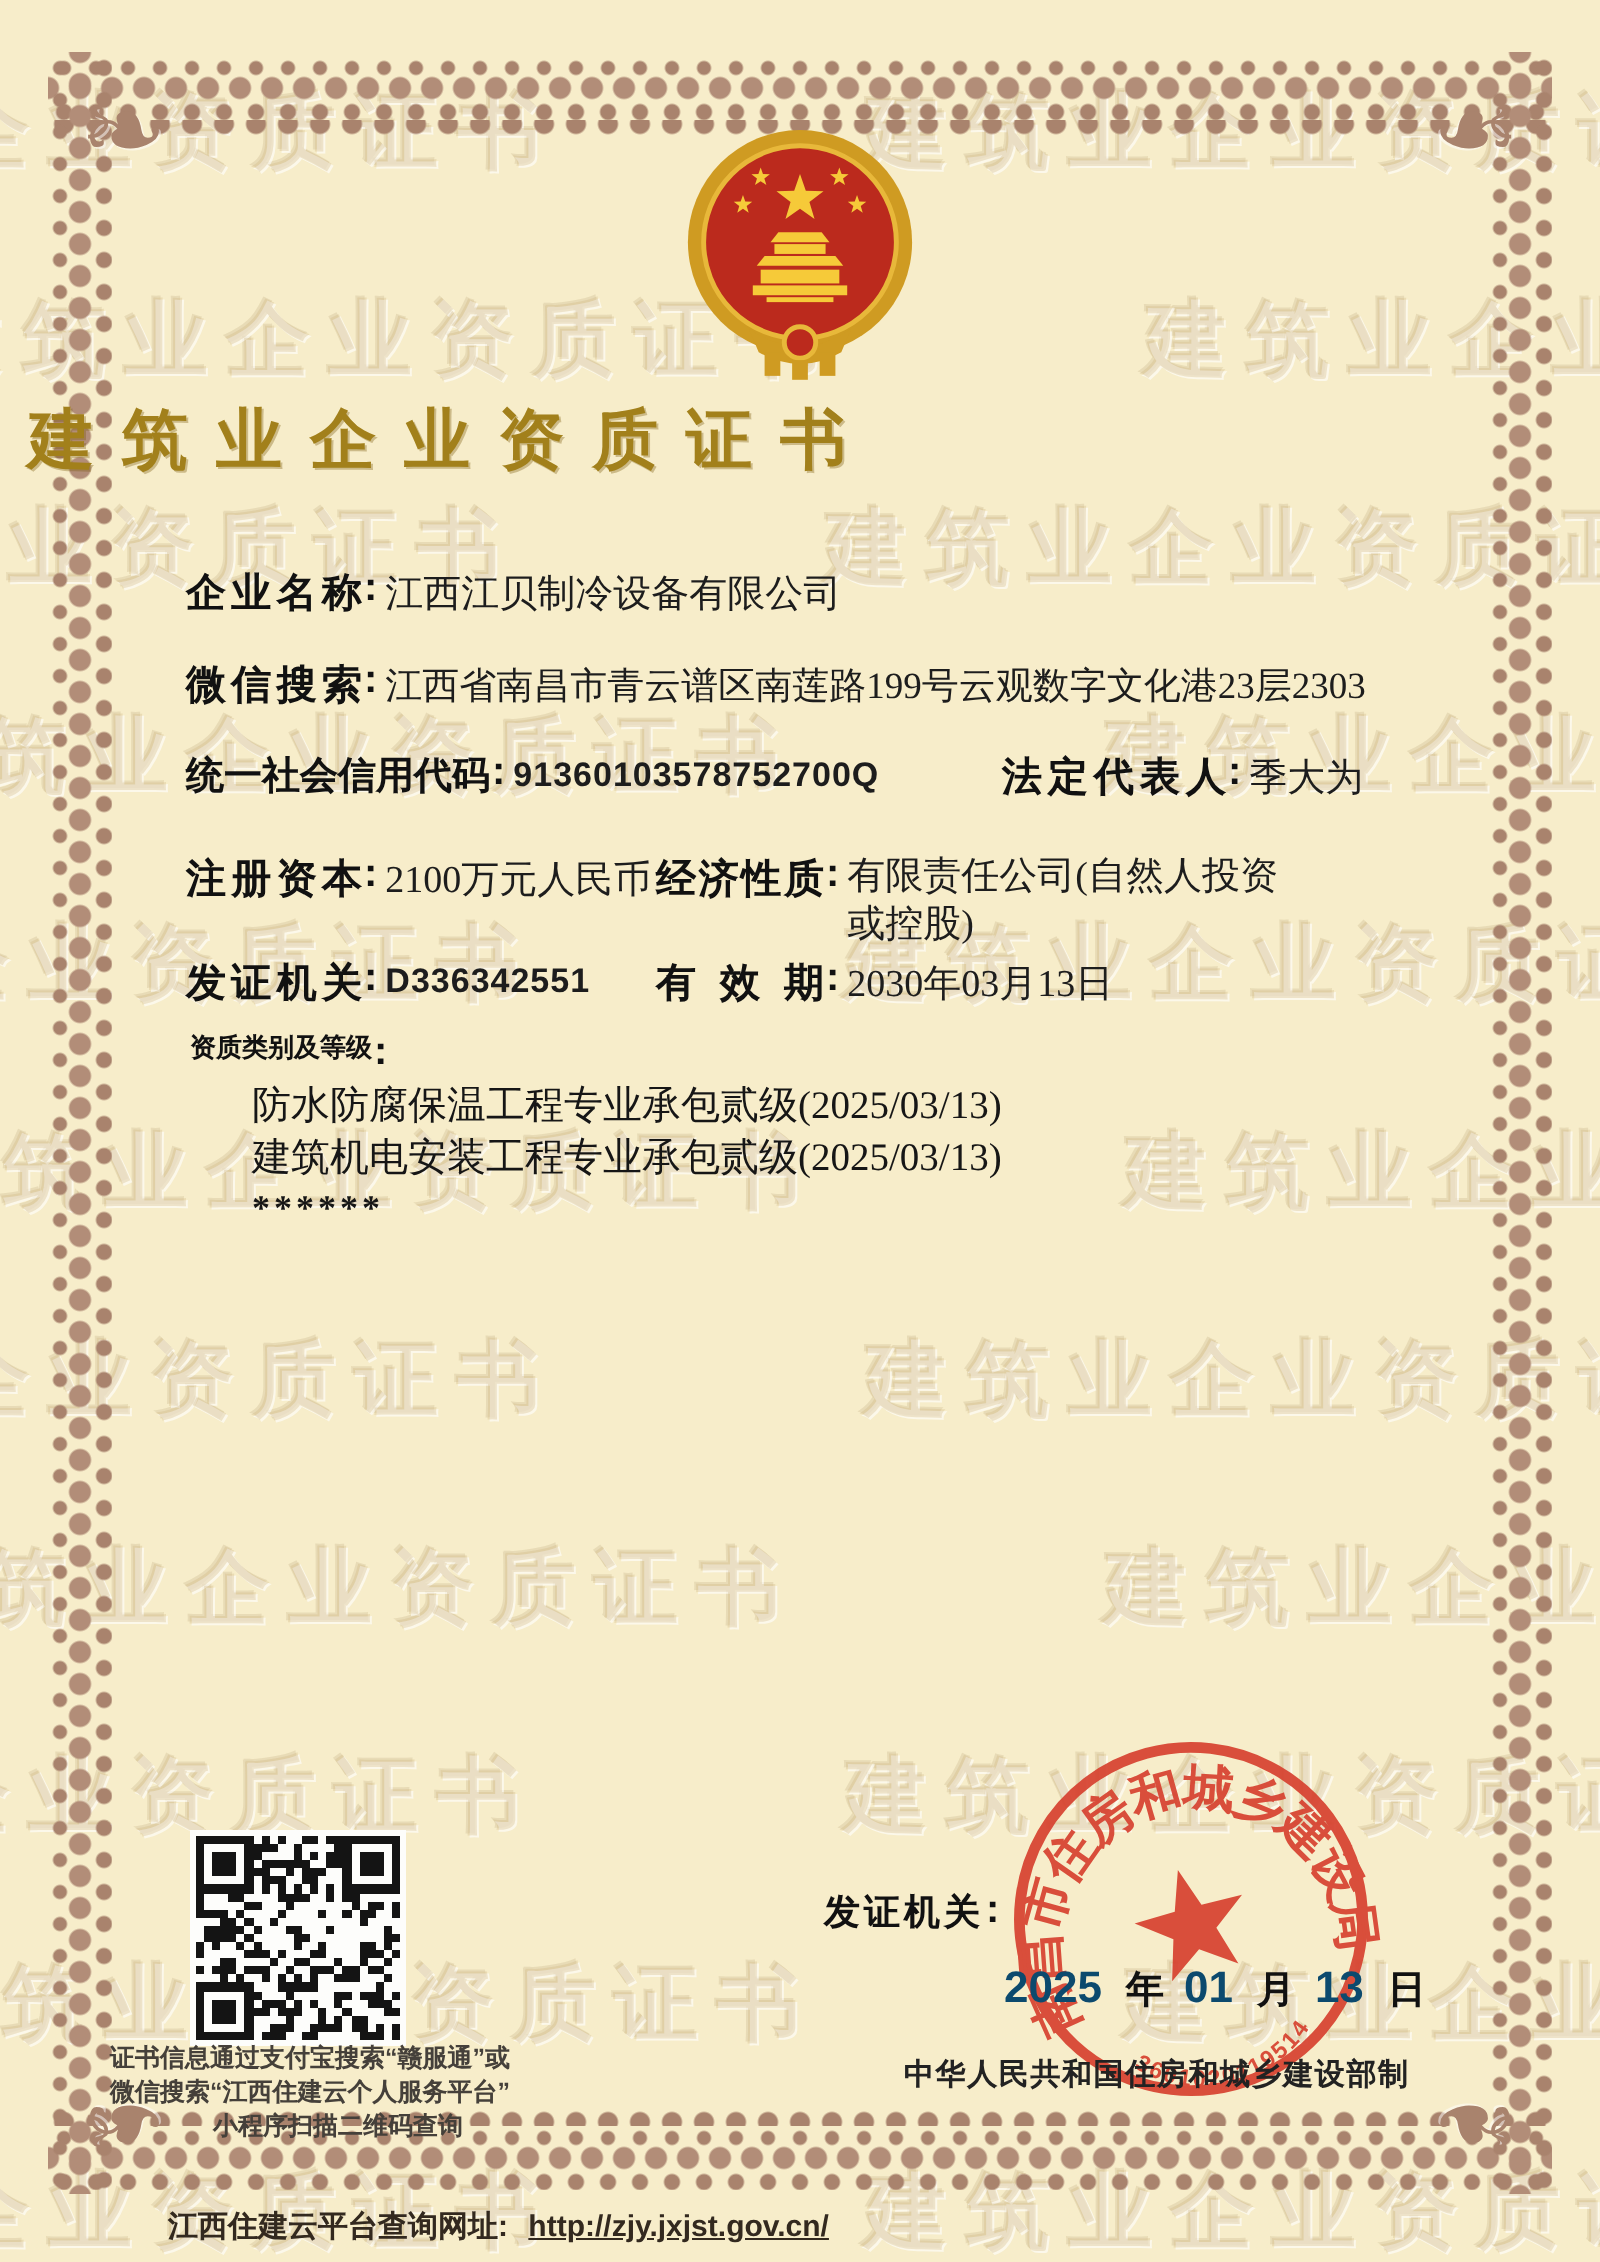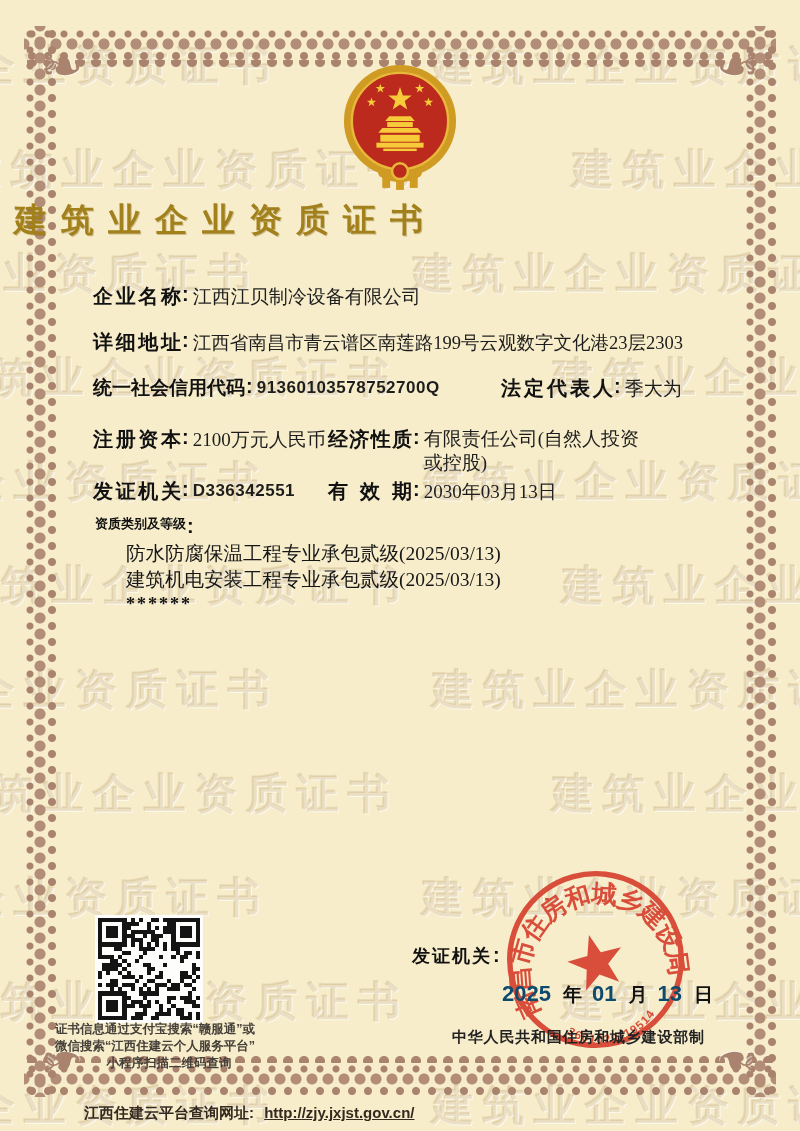--- a/index.html
+++ b/index.html
@@ -135,21 +135,21 @@
 
     <div class="cert-title">建筑业企业资质证书</div>
 
     <div class="frow" style="left:93px;top:283px">
       <span class="lbl jl w88">企业名称</span>
         <span class="colon">:</span>
       <span class="val">江西江贝制冷设备有限公司</span>
     </div>
 
     <div class="frow" style="left:93px;top:329px">
-      <span class="lbl jl w88">详细地址</span>
+      <span class="lbl jl w88">微信搜索</span>
         <span class="colon">:</span>
       <span class="val" style="font-size:18.5px">江西省南昌市青云谱区南莲路199号云观数字文化港23层2303</span>
     </div>
 
     <div class="frow" style="left:93px;top:375px;width:640px">
       <span class="lbl packed">统一社会信用代码</span>
         <span class="colon">:</span>
       <span class="val mono">91360103578752700Q</span>
       <span class="col2" style="left:408px">
         <span class="lbl jl w112">法定代表人</span>

